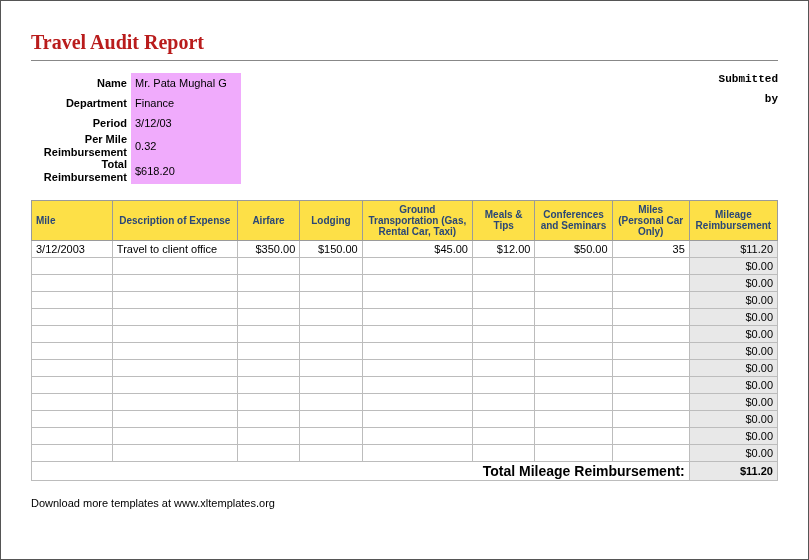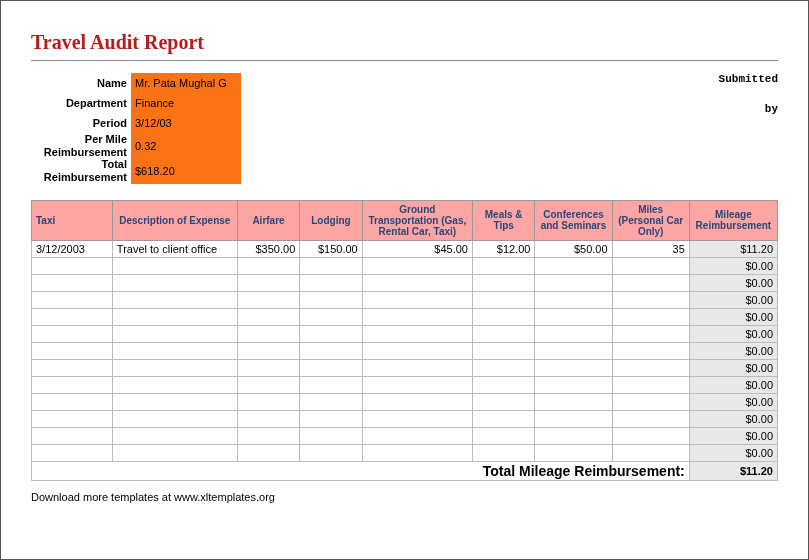--- a/index.html
+++ b/index.html
@@ -42,43 +42,43 @@
     text-align: right;
     font-weight: bold;
     padding-right: 4px;
     vertical-align: middle;
     line-height: 1.15;
     height: 20px;
     min-width: 100px;
   }
   .field-value {
     display: table-cell;
-    background: #f97316;
+    background: #f0abfc;
     padding: 2px 4px;
     min-width: 110px;
     vertical-align: middle;
     font-size: 11px;
   }
   .submitted {
     text-align: right;
     font-weight: bold;
     font-size: 11px;
     padding-top: 0;
     font-family: Liberation Mono, monospace;
   }
   .submitted .by {
-    margin-top: 18px;
+    margin-top: 8px;
   }
   table.grid {
     border-collapse: collapse;
     width: 100%;
     table-layout: fixed;
   }
   table.grid th {
-    background: #fca5a5;
+    background: #fde047;
     color: #2a4777;
     font-size: 10px;
     font-weight: bold;
     border: 1px solid #9a9a9a;
     padding: 3px 4px;
     text-align: center;
     vertical-align: middle;
     height: 38px;
     line-height: 1.1;
   }
@@ -106,21 +106,21 @@
   }
   .total-row .total-val {
     background: #e8e8e8;
   }
   .total-row td.blank {
     border-left: 1px solid #bcbcbc;
     border-bottom: 1px solid #bcbcbc;
     background: #fff;
   }
   .footer {
-    margin-top: 10px;
+    margin-top: 16px;
     font-size: 11px;
   }
   .col-date { width: 11%; }
   .col-desc { width: 17%; }
   .col-air { width: 8.5%; }
   .col-lodg { width: 8.5%; }
   .col-ground { width: 15%; }
   .col-meals { width: 8.5%; }
   .col-conf { width: 10.5%; }
   .col-miles { width: 10.5%; }
@@ -174,21 +174,21 @@
       <col class="col-air">
       <col class="col-lodg">
     <col class="col-ground">
       <col class="col-meals">
       <col class="col-conf">
       <col class="col-miles">
       <col class="col-reimb">
   </colgroup>
   <thead>
     <tr>
-      <th>Taxi</th>
+      <th>Mile</th>
       <th>Description of Expense</th>
       <th>Airfare</th>
       <th>Lodging</th>
       <th>Ground Transportation (Gas, Rental Car, Taxi)</th>
       <th>Meals &amp; Tips</th>
       <th>Conferences and Seminars</th>
       <th>Miles (Personal Car Only)</th>
       <th>Mileage Reimbursement</th>
     </tr>
   </thead>

